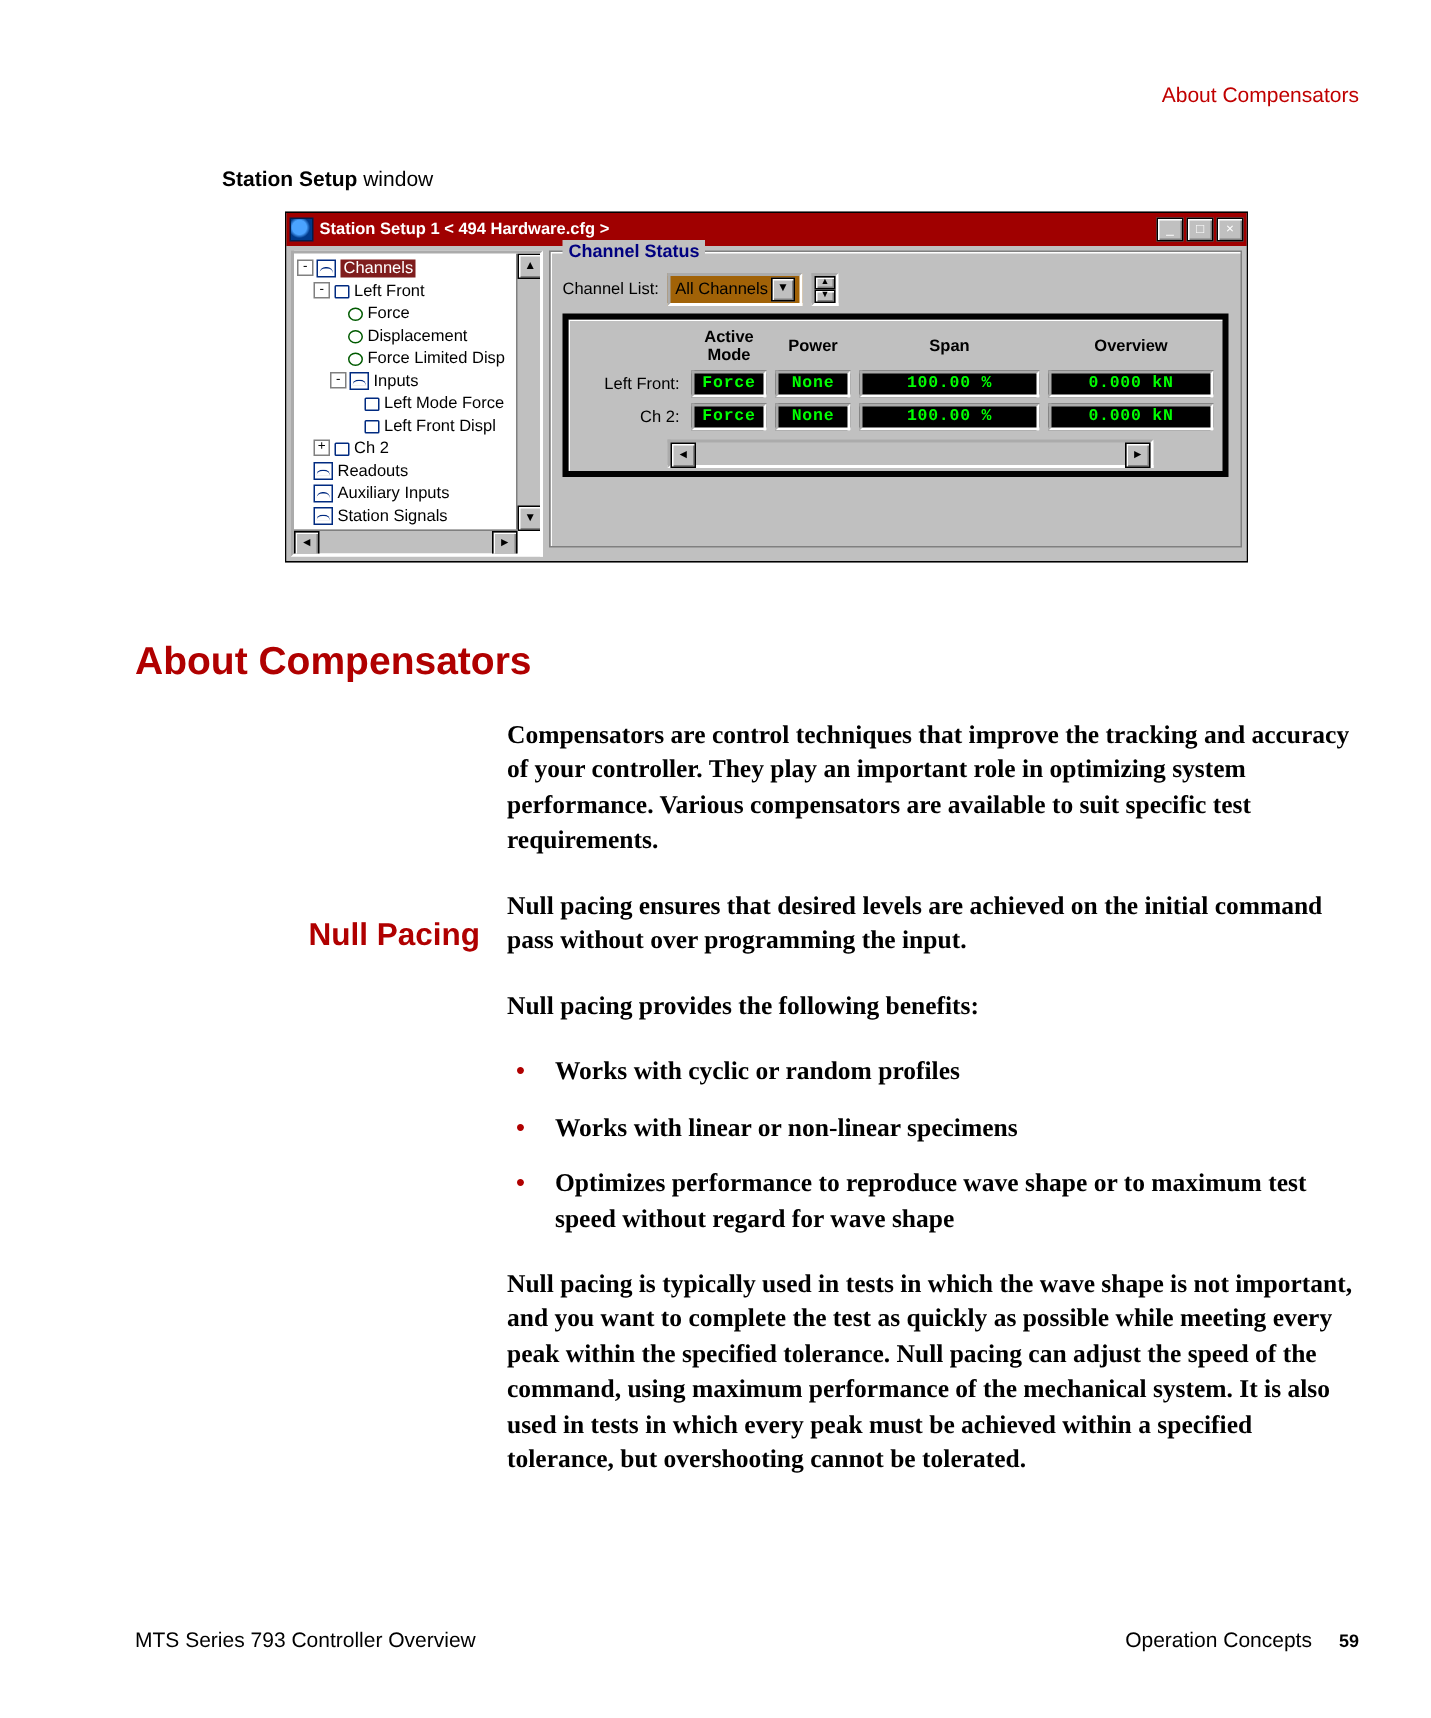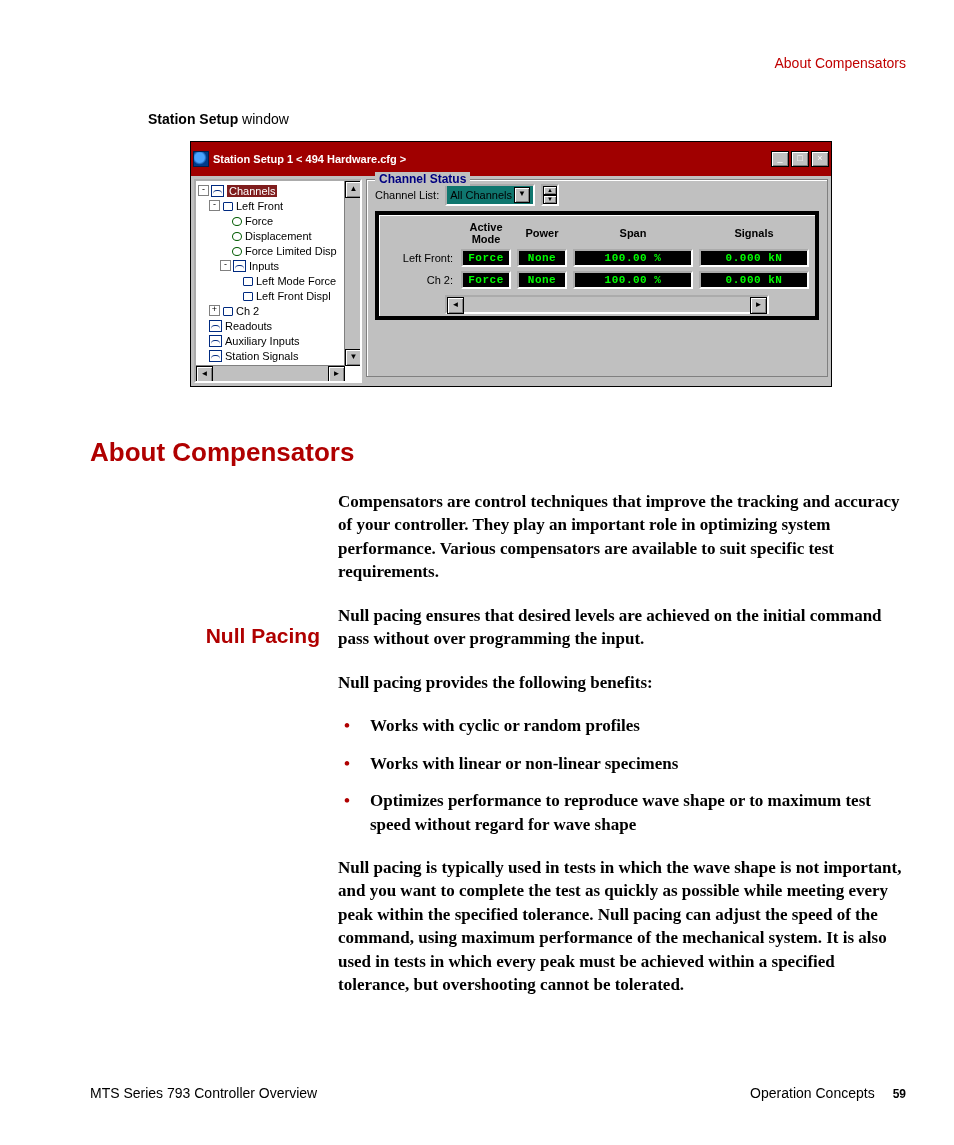--- a/index.html
+++ b/index.html
@@ -35,21 +35,21 @@
     border: 1px solid #000;
     font-family: "MS Sans Serif", Tahoma, Arial, sans-serif;
     font-size: 11px;
     background: #c0c0c0;
   }
   .titlebar {
     background: #a00000;
     color: #fff;
     display: flex;
     align-items: center;
-    height: 34px;
+    height: 22px;
     padding: 0 2px;
   }
   .titlebar .sysicon {
     width: 14px; height: 14px;
     background:
       radial-gradient(circle at 40% 40%, #4aa3ff 40%, #003a8a 60%);
     border: 1px solid #001d4d;
     margin-right: 4px;
   }
   .titlebar-title { font-weight: bold; flex: 1; }
@@ -153,37 +153,37 @@
   
   .right-panel {
     flex:1;
     height:200px;
     position:relative;
   }
   .groupbox {
     border:1px solid #808080;
     box-shadow: inset 1px 1px #fff;
     position:relative;
-    padding:4px 8px 8px 8px;
+    padding:14px 8px 8px 8px;
     height:calc(100% - 2px);
     box-sizing:border-box;
   }
   .grouplabel {
     position:absolute; top:-8px; left:8px;
     background:#c0c0c0;
     color:#000080; font-weight:bold;
     padding:0 4px;
     font-size:12px;
   }
   .chan-row {
     display:flex; align-items:center; gap:6px; margin-bottom:6px;
     font-size:11px;
   }
   .combo {
-    background:#0f766e;
+    background:#a16207;
     border:2px inset #fff;
     height:18px;
     display:flex; align-items:center;
     padding:0 3px;
     font-size:11px;
   }
   .combo-btn {
     width:14px; height:14px;
     background:#c0c0c0;
     border:1px solid #000;
@@ -436,21 +436,21 @@
               <div>▲</div>
               <div>▼</div>
             </div>
           </div>
           <div class="tabbody">
             <div class="col-head">
               <div></div>
               <div>Active Mode</div>
               <div>Power</div>
               <div>Span</div>
-              <div>Signals</div>
+              <div>Overview</div>
             </div>
             <div class="data-row">
               <div class="lab">Left Front:</div>
               <div class="lcd">Force</div>
               <div class="lcd">None</div>
               <div class="lcd">100.00 %</div>
               <div class="lcd">0.000 kN</div>
             </div>
             <div class="data-row">
               <div class="lab">Ch 2:</div>

